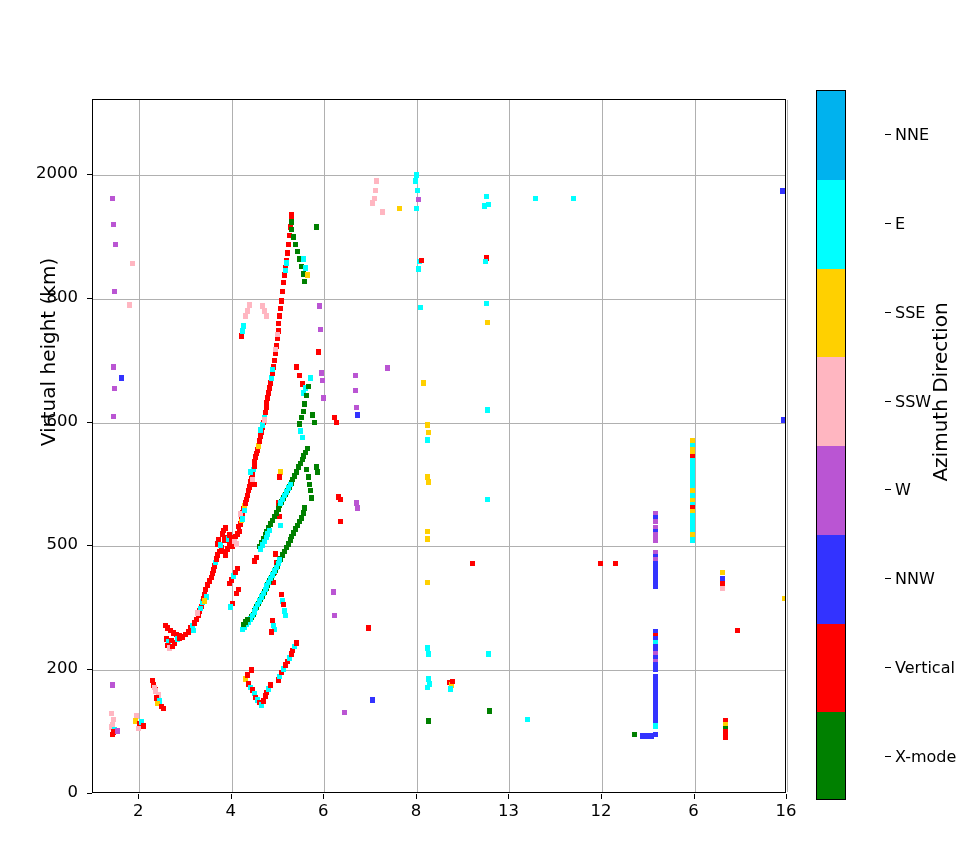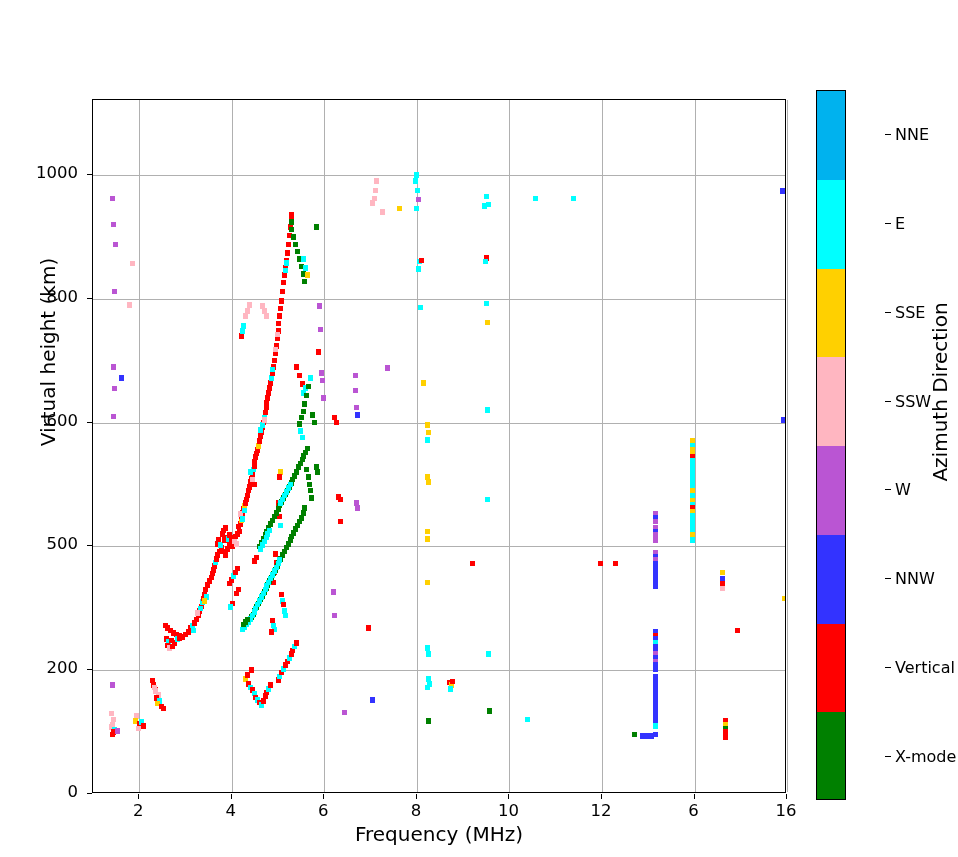--- a/index.html
+++ b/index.html
@@ -609,44 +609,43 @@
   <div id="xaxes">
       <div class="xtick" style="left: 138.3px;"></div>
       <div class="xlab" style="left: 108.3px;">2</div>
       <div class="xtick" style="left: 230.8px;"></div>
       <div class="xlab" style="left: 200.8px;">4</div>
       <div class="xtick" style="left: 323.3px;"></div>
       <div class="xlab" style="left: 293.3px;">6</div>
       <div class="xtick" style="left: 415.9px;"></div>
       <div class="xlab" style="left: 385.9px;">8</div>
       <div class="xtick" style="left: 508.4px;"></div>
-      <div class="xlab" style="left: 478.4px;">10</div>
+      <div class="xlab" style="left: 478.4px;">13</div>
       <div class="xtick" style="left: 600.9px;"></div>
       <div class="xlab" style="left: 570.9px;">12</div>
       <div class="xtick" style="left: 693.5px;"></div>
       <div class="xlab" style="left: 663.5px;">6</div>
       <div class="xtick" style="left: 786px;"></div>
       <div class="xlab" style="left: 756px;">16</div>
     </div>
   <div id="yaxes">
       <div class="ytick" style="top: 793px;"></div>
       <div class="ylab" style="top: 782px; left: 18px;">0</div>
       <div class="ytick" style="top: 669.2px;"></div>
       <div class="ylab" style="top: 658.2px; left: 18px;">200</div>
       <div class="ytick" style="top: 545.4px;"></div>
       <div class="ylab" style="top: 534.4px; left: 18px;">500</div>
       <div class="ytick" style="top: 421.5px;"></div>
       <div class="ylab" style="top: 410.5px; left: 18px;">600</div>
       <div class="ytick" style="top: 297.7px;"></div>
       <div class="ylab" style="top: 286.7px; left: 18px;">800</div>
       <div class="ytick" style="top: 173.9px;"></div>
-      <div class="ylab" style="top: 162.9px; left: 18px;">1000</div>
+      <div class="ylab" style="top: 162.9px; left: 18px;">2000</div>
     </div>
 
-  <div id="xaxis-title">Frequency (MHz)</div>
   <div id="yaxis-title">Virtual height (km)</div>
 
   <div id="cbar">
       <div class="seg" style="height: 88.75px; background: rgb(0, 178, 238);"></div>
       <div class="seg" style="height: 88.75px; background: rgb(0, 255, 255);"></div>
       <div class="seg" style="height: 88.75px; background: rgb(255, 208, 0);"></div>
       <div class="seg" style="height: 88.75px; background: rgb(255, 182, 193);"></div>
       <div class="seg" style="height: 88.75px; background: rgb(186, 85, 211);"></div>
       <div class="seg" style="height: 88.75px; background: rgb(51, 51, 255);"></div>
       <div class="seg" style="height: 88.75px; background: rgb(255, 0, 0);"></div>

